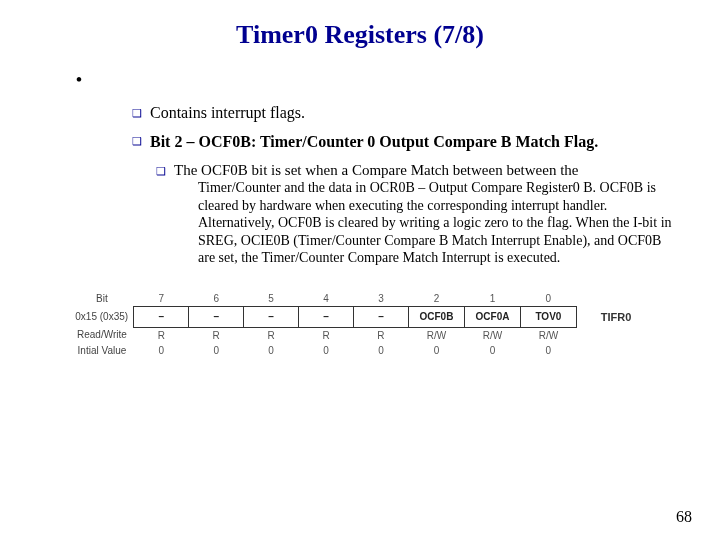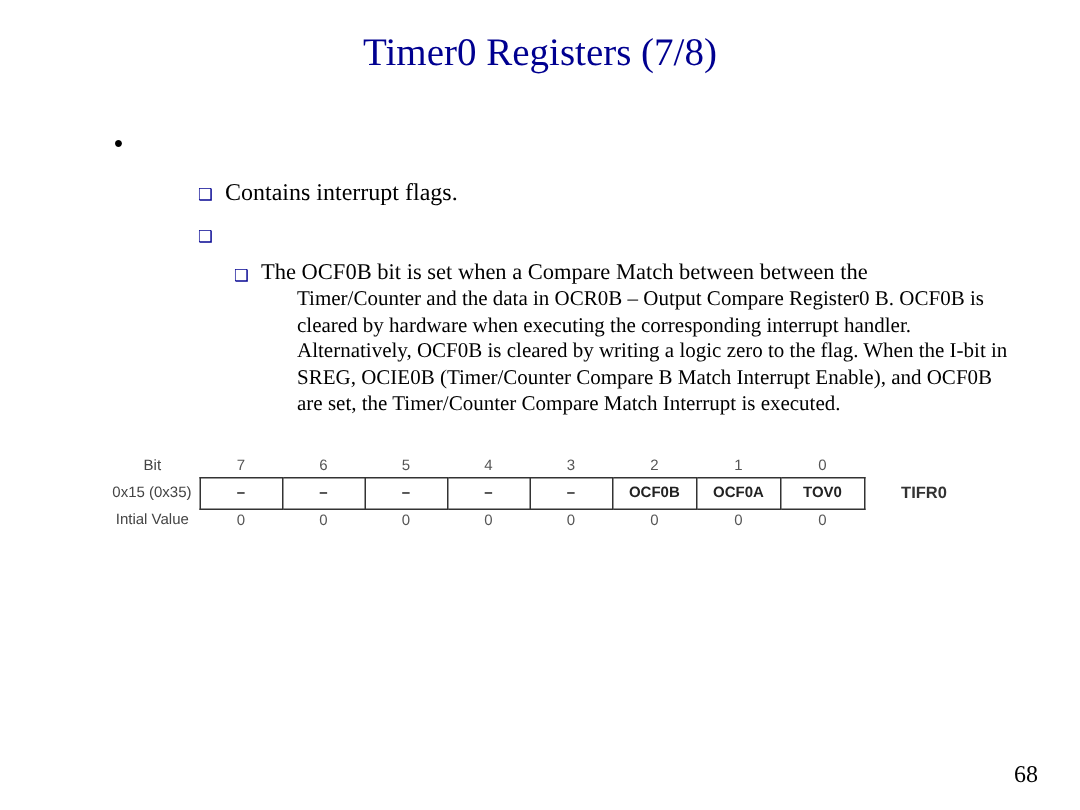--- a/index.html
+++ b/index.html
@@ -11,23 +11,23 @@
     background: #fff;
     color: #000;
     position: relative;
   }
   .slide {
     padding: 12px 40px 0 40px;
   }
   .title {
     text-align: center;
     color: #000090;
-    font-weight: normal;
+    font-weight: bold;
     font-size: 26px;
-    margin: 8px 0 36px 0;
+    margin: 8px 0 20px 0;
   }
   .b1-row {
     display: flex;
     align-items: flex-start;
     margin: 0 0 14px 36px;
     font-size: 17px;
     font-weight: bold;
   }
   .dot { width: 18px; flex: 0 0 18px; }
   .b2-row {
@@ -109,20 +109,21 @@
     <span class="dot">•</span>
   </div>
 
   <div class="b2-row">
     <span class="sq">❑</span>
     <span class="txt">Contains interrupt flags.</span>
   </div>
 
   <div class="b2-row bold">
     <span class="sq">❑</span>
+    <span class="txt">Bit 2 – OCF0B: Timer/Counter 0 Output Compare B Match Flag.</span>
   </div>
 
   <div class="b3-row">
     <span class="sq">❑</span>
     <div>
       <span>The OCF0B bit is set when a Compare Match between between the</span>
       <div class="b3-desc">Timer/Counter and the data in OCR0B – Output Compare Register0 B. OCF0B is cleared by hardware when executing the corresponding interrupt handler. Alternatively, OCF0B is cleared by writing a logic zero to the flag. When the I-bit in SREG, OCIE0B (Timer/Counter Compare B Match Interrupt Enable), and OCF0B are set, the Timer/Counter Compare Match Interrupt is executed.</div>
     </div>
   </div>
 
@@ -147,20 +148,32 @@
         <td class="cell">–</td>
         <td class="cell">–</td>
         <td class="cell">–</td>
         <td class="cell">–</td>
         <td class="cell">OCF0B</td>
         <td class="cell">OCF0A</td>
         <td class="cell">TOV0</td>
         <td class="name">TIFR0</td>
       </tr>
       <tr>
+        <td class="lbl">Read/Write</td>
+        <td>R</td>
+        <td>R</td>
+        <td>R</td>
+        <td>R</td>
+        <td>R</td>
+        <td>R/W</td>
+        <td>R/W</td>
+        <td>R/W</td>
+        <td class="name"></td>
+      </tr>
+      <tr>
         <td class="lbl">Intial Value</td>
         <td>0</td>
         <td>0</td>
         <td>0</td>
         <td>0</td>
         <td>0</td>
         <td>0</td>
         <td>0</td>
         <td>0</td>
         <td class="name"></td>

